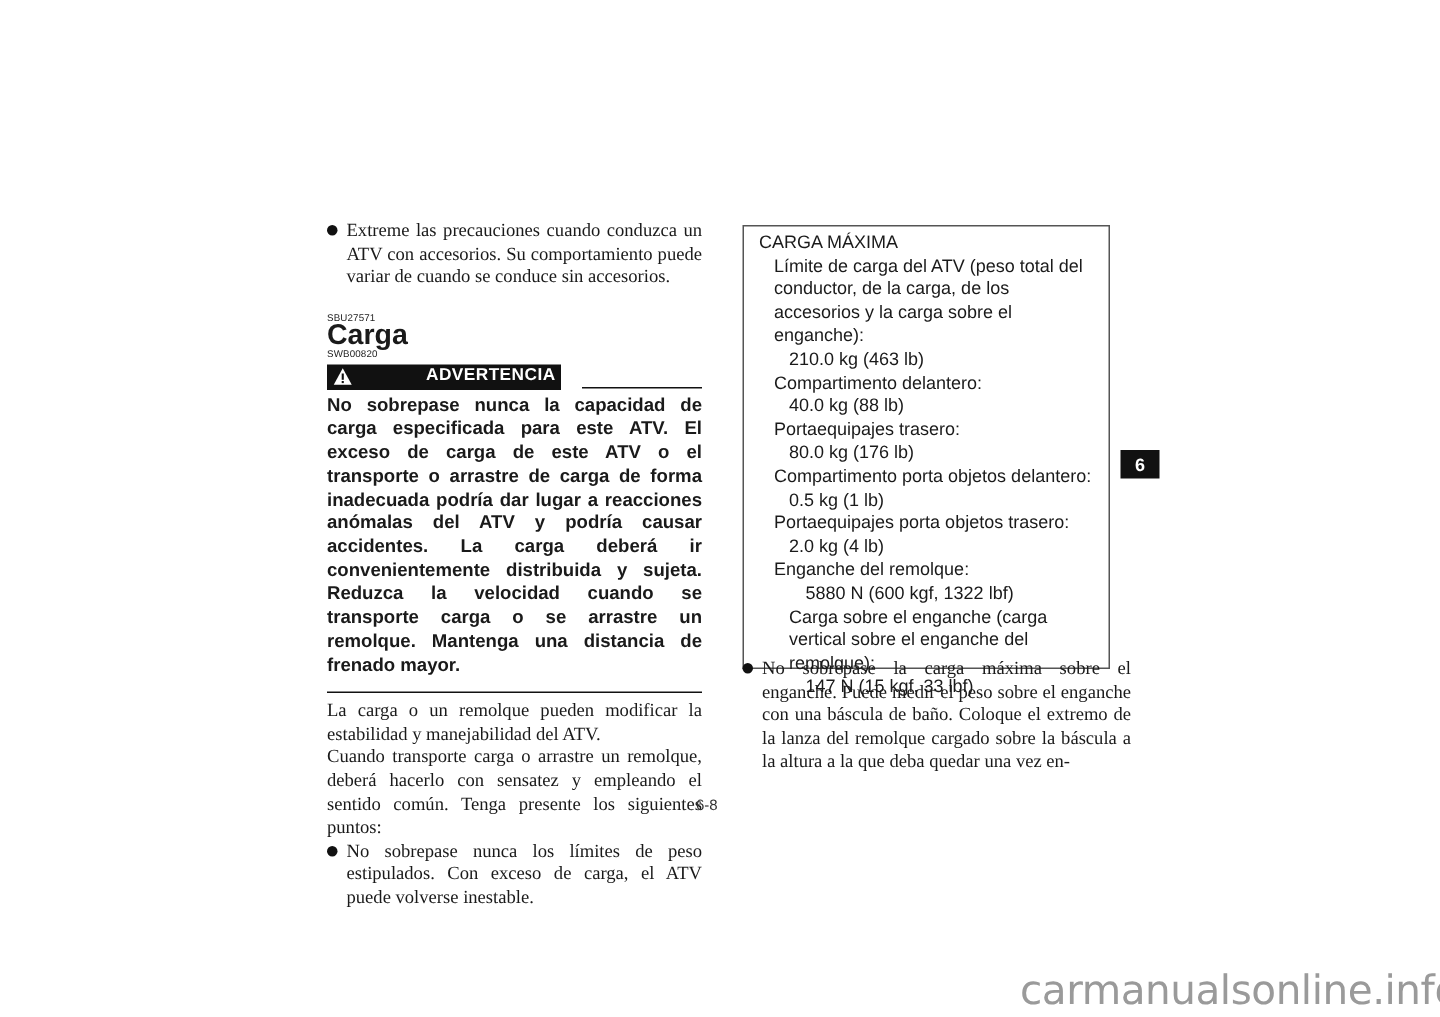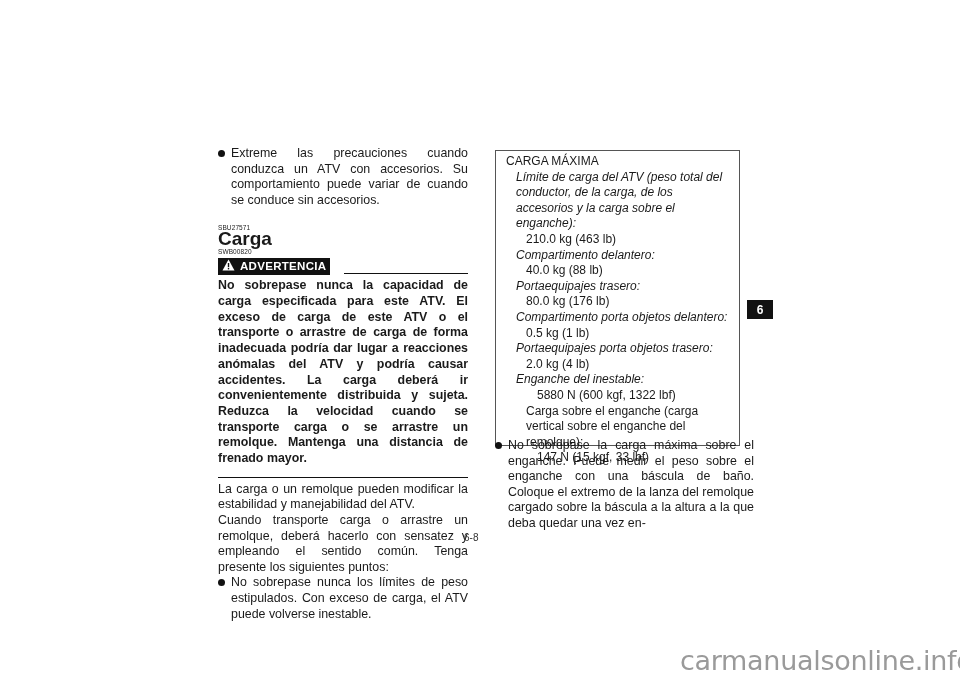--- a/index.html
+++ b/index.html
@@ -2,31 +2,31 @@
 <html><head>
 <meta charset="utf-8">
 <style>
   html, body { margin:0; padding:0; }
   body { width:960px; height:678px; background:#ffffff; position:relative; overflow:hidden;
          font-family:"Liberation Sans", sans-serif; color:#1a1a1a; }
   .col { position:absolute; font-size:12.4px; line-height:15.6px; }
   .left { left:218px; top:146px; width:250px; }
   .bullet { position:relative; padding-left:13px; }
   .bullet .dot { position:absolute; left:0; top:4px; width:7px; height:7px; border-radius:50%; background:#111; }
-  .para { text-align:justify; }
+  .para { text-align:justify;font-family:Liberation Serif, serif; }
   .code { font-size:6.5px; line-height:8px; color:#222; letter-spacing:0.1px; }
   .heading { font-weight:bold; font-size:19px; line-height:14px; }
   .warn-row { display:flex; align-items:flex-end; height:18px; margin-top:1px; }
-  .warn-label { background:#111; color:#fff; font-size:11.5px; font-weight:bold; padding:1px 4px 1px 4px; display:flex; height:15px; letter-spacing:0.3px;}
+  .warn-label { background:#111; color:#fff; font-size:11.5px; font-weight:bold; padding:1px 4px 1px 4px; display:flex; align-items:center; height:15px; letter-spacing:0.3px;gap:44px;}
   .warn-label svg { margin-right:5px; }
   .warn-line { flex:1; border-bottom:1.5px solid #111; margin-left:14px; margin-bottom:1px; }
   .warn-text { font-weight:bold; text-align:justify; margin-top:3px; font-size:12.4px; line-height:15.7px; }
   .rule { border-top:1.5px solid #111; margin:10px 0 4px 0; }
   .box { position:absolute; left:495px; top:150px; width:245px; height:296px; border:1.3px solid #555; box-sizing:border-box; padding:3px 6px 0 10px; font-size:12px; line-height:15.6px; }
-  .i1 { padding-left:10px;font-style:italic; }
+  .i1 { padding-left:10px; }
   .i2 { padding-left:20px; }
   .i3 { padding-left:31px; }
   .right-bullet { position:absolute; left:495px; top:438px; width:246px; font-size:12.4px; line-height:15.6px; }
   .tab { position:absolute; left:747px; top:300px; width:26px; height:19px; background:#111; color:#fff; font-weight:bold; font-size:12px; display:flex; align-items:center; justify-content:center; }
   .pagenum { position:absolute; left:464px; top:532px; font-size:10px; color:#333; }
   .watermark { position:absolute; left:680px; top:645px; font-size:27px; color:#9a9a9a; letter-spacing:-0.3px; font-family:"DejaVu Sans", sans-serif; }
 </style>
 </head>
 <body>
 
@@ -69,21 +69,21 @@
   <div class="i1">Límite de carga del ATV (peso total del conductor, de la carga, de los accesorios y la carga sobre el enganche):</div>
   <div class="i2">210.0 kg (463 lb)</div>
   <div class="i1">Compartimento delantero:</div>
   <div class="i2">40.0 kg (88 lb)</div>
   <div class="i1">Portaequipajes trasero:</div>
   <div class="i2">80.0 kg (176 lb)</div>
   <div class="i1">Compartimento porta objetos delantero:</div>
   <div class="i2">0.5 kg (1 lb)</div>
   <div class="i1">Portaequipajes porta objetos trasero:</div>
   <div class="i2">2.0 kg (4 lb)</div>
-  <div class="i1">Enganche del inestable:</div>
+  <div class="i1">Enganche del remolque:</div>
   <div class="i3">5880 N (600 kgf, 1322 lbf)</div>
   <div class="i2">Carga sobre el enganche (carga vertical sobre el enganche del remolque):</div>
   <div class="i3">147 N (15 kgf, 33 lbf)</div>
 </div>
 
 <div class="right-bullet bullet para">
   <span class="dot"></span>
   <span>No sobrepase la carga máxima sobre el enganche. Puede medir el peso sobre el enganche con una báscula de baño. Coloque el extremo de la lanza del remolque cargado sobre la báscula a la altura a la que deba quedar una vez en-</span>
 </div>
 

